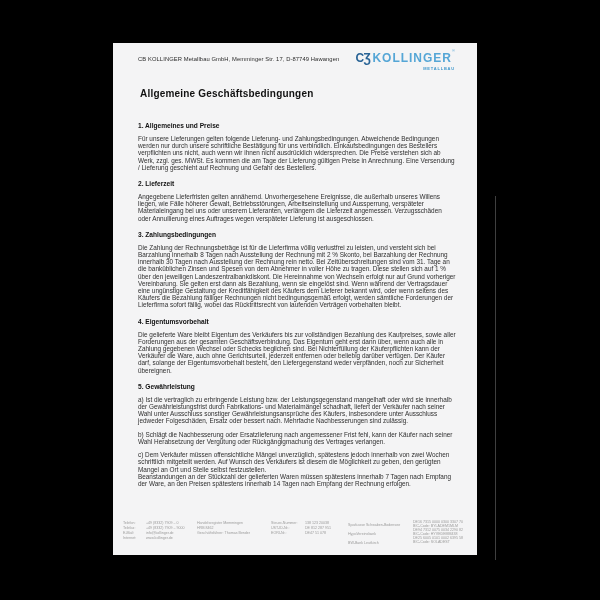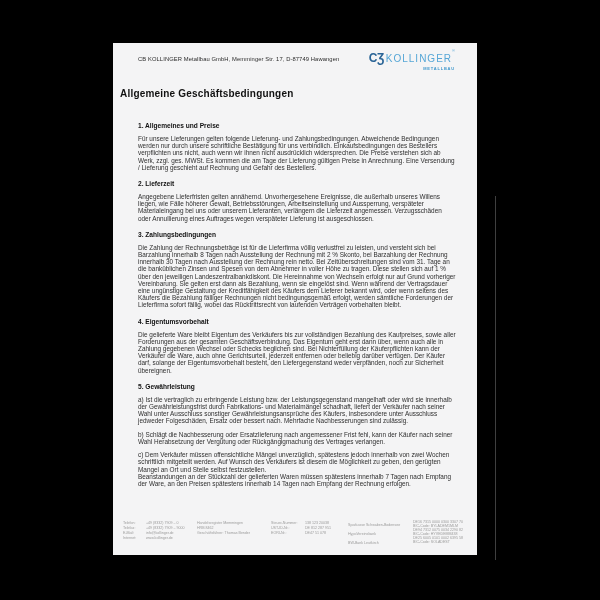--- a/index.html
+++ b/index.html
@@ -7,25 +7,25 @@
          font-family:"Liberation Sans","DejaVu Sans",sans-serif;}
   .paper{position:absolute;left:113px;top:43px;width:364px;height:512px;
          background:#f4f4f5;box-shadow:0 0 6px rgba(0,0,0,.6);}
   .edge-line{position:absolute;left:495px;top:196px;width:1px;height:364px;background:#3f3f3f;}
 
   .address{position:absolute;left:25px;top:13px;font-size:5.8px;letter-spacing:.1px;color:#2b2b2b;}
 
   .logo{position:absolute;right:22px;top:6px;text-align:right;line-height:1;}
   .logo-row{white-space:nowrap;}
   .logo-monogram{font-size:12px;font-weight:bold;color:#2a6496;letter-spacing:-0.5px;}
-  .logo-name{font-size:10px;font-weight:normal;color:#55a6d6;letter-spacing:1px;margin-left:2px;}
+  .logo-name{font-size:12px;font-weight:bold;color:#55a6d6;letter-spacing:1px;margin-left:2px;}
   .logo-reg{font-size:4px;color:#55a6d6;vertical-align:top;}
   .logo-sub{font-size:4px;font-weight:bold;color:#3e97cc;letter-spacing:.8px;margin-top:2px;}
 
-  .doc-title{position:absolute;left:7px;top:45px;font-size:10px;font-weight:bold;color:#111;
+  .doc-title{position:absolute;left:27px;top:45px;font-size:10px;font-weight:bold;color:#111;
              letter-spacing:.2px;}
 
   .body-text{position:absolute;left:25px;top:76px;width:318px;color:#2f2f2f;}
   .sec h3{font-size:6.6px;line-height:8px;margin:9px 0 5px;color:#111;font-weight:bold;}
   .sec:first-child h3{margin-top:3px;}
   .sec p{font-size:6.4px;line-height:7.2px;margin:0 0 6px;white-space:pre-line;}
 
   .footer{position:absolute;left:0;top:477px;width:364px;height:34px;color:#9b9b9b;}
   .fcol{position:absolute;top:0;transform:scale(.5);transform-origin:0 0;font-size:7.2px;
         line-height:10px;white-space:nowrap;}

